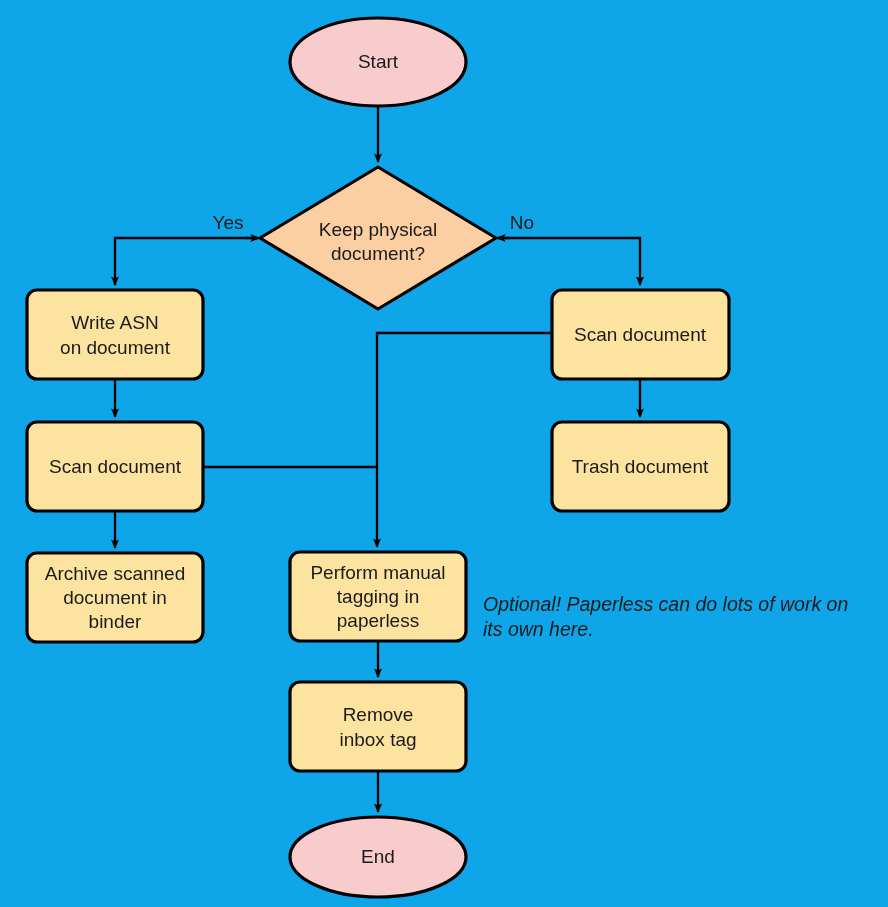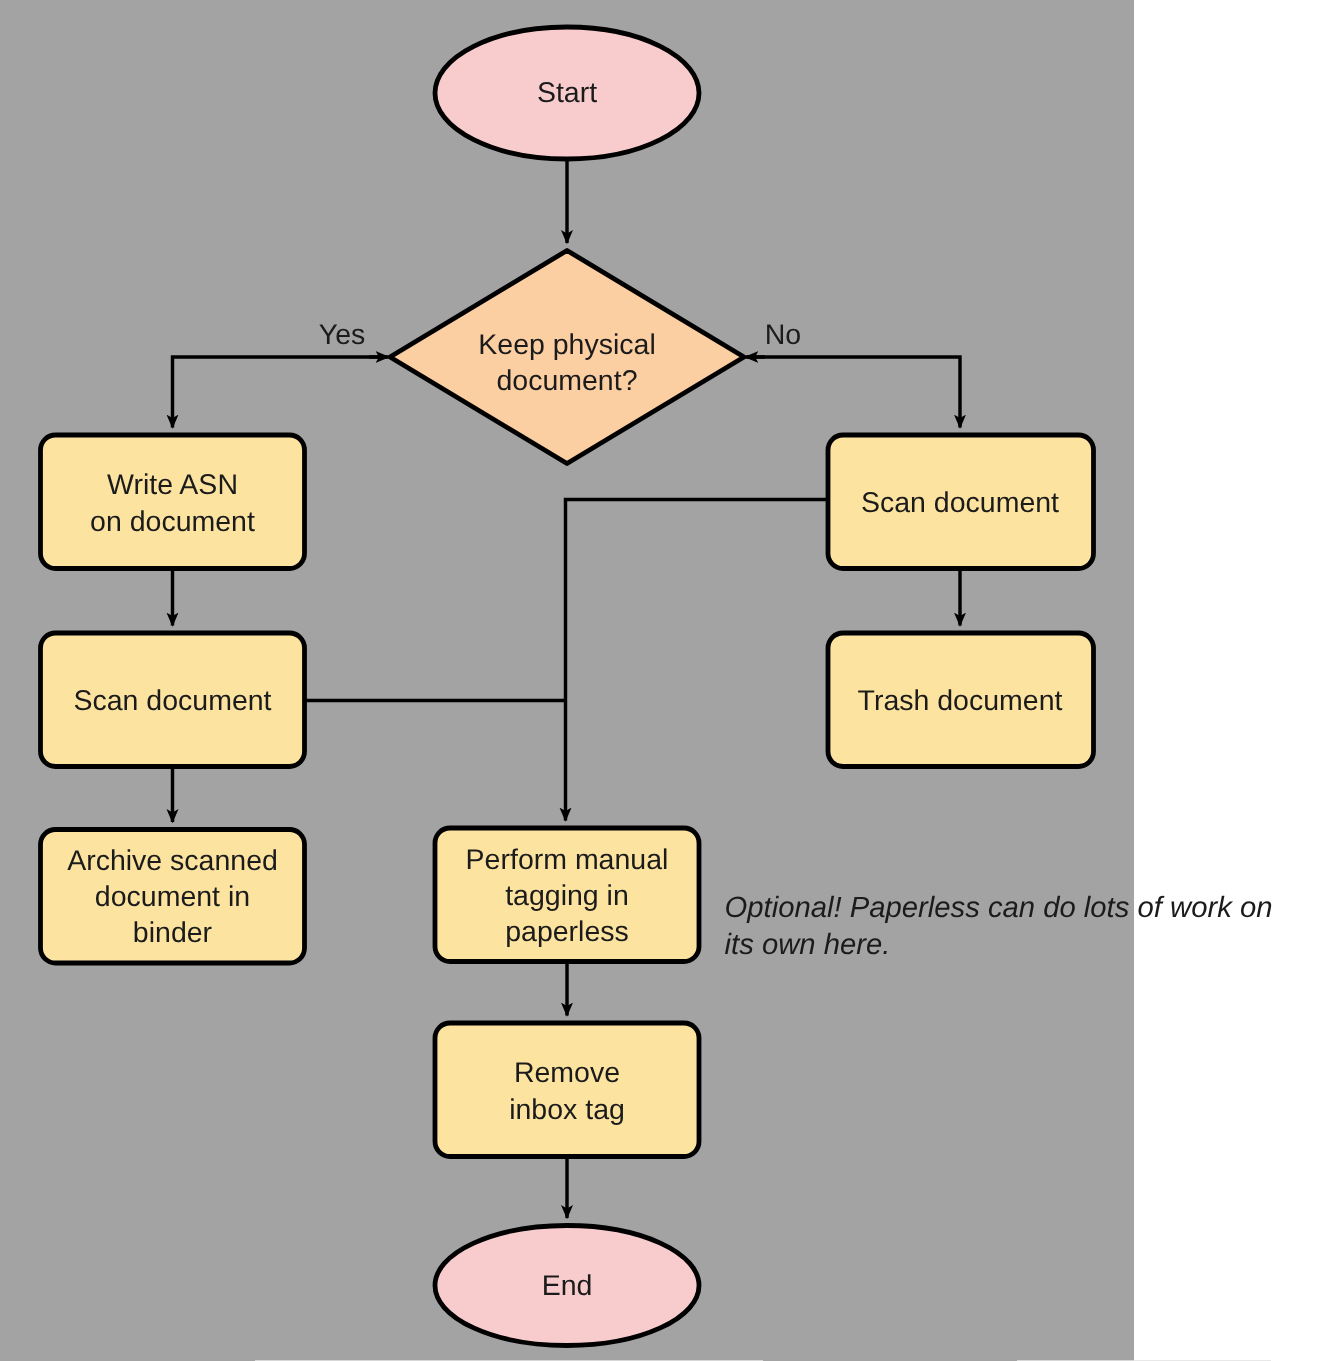--- a/index.html
+++ b/index.html
@@ -9,23 +9,23 @@
     background: #ffffff;
   }
   body {
     width: 888px;
     height: 907px;
     overflow: hidden;
     font-family: "Liberation Sans", sans-serif;
   }
   #flowchart-root {
     position: relative;
-    width: 756px;
+    width: 888px;
     height: 907px;
-    background: #a3a3a3;
+    background: #0ea5e9;
   }
   #flow-svg {
     position: absolute;
     top: 0;
     left: 0;
     width: 888px;
     height: 907px;
     display: block;
   }
   .node-text {

